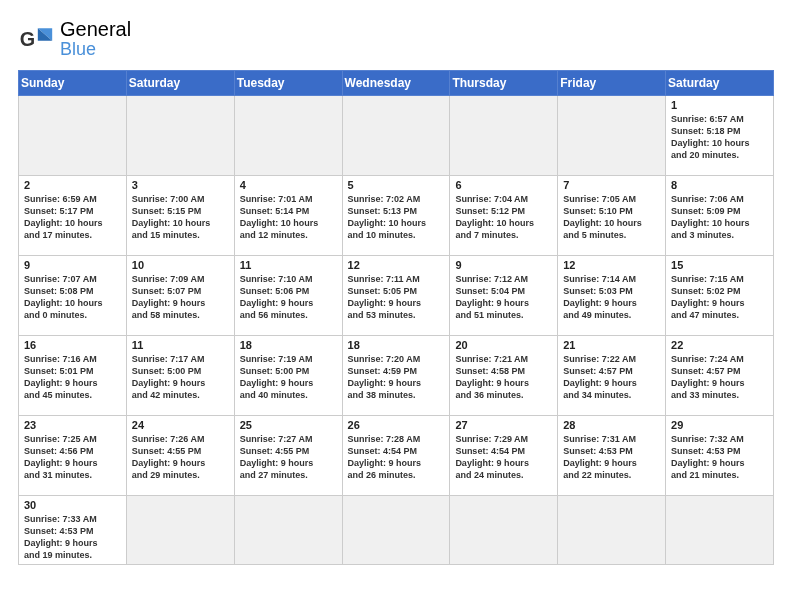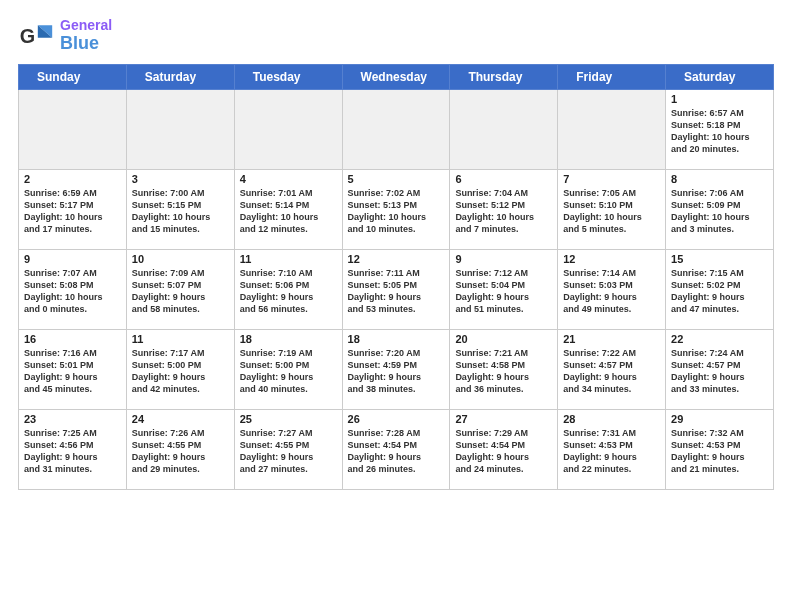--- a/index.html
+++ b/index.html
@@ -46,21 +46,21 @@
     .calendar {
       width: 100%;
       border-collapse: collapse;
       border: 1px solid #ccc;
     }
     .calendar th {
       background: #3a6cc8;
       color: #fff;
       font-size: 12px;
       font-weight: bold;
-      padding: 5px 18px;
+      padding: 5px 2px;
       text-align: left;
       border: 1px solid #5580d0;
     }
     .calendar td {
       vertical-align: top;
       border: 1px solid #ccc;
       padding: 3px 5px;
       font-size: 9.5px;
       color: #333;
       background: #fff;
@@ -94,22 +94,22 @@
 
 <div class="page">
   <div class="header">
     <div class="logo">
       <svg class="logo-icon" viewBox="0 0 40 40">
         <text x="2" y="28" font-size="22" font-weight="bold" fill="#333" font-family="Arial">G</text>
         <polygon points="22,8 38,8 38,22" fill="#4a90d9"></polygon>
         <polygon points="22,8 38,22 22,22" fill="#2a6ab0"></polygon>
       </svg>
       <div>
-    <div style="font-size:14px;color:#8b5cf6;font-weight:bold;line-height:1.1;">General</div>
-    <div style="font-size:18px;color:#4a90d9;font-weight:bold;line-height:1.1;">Blue</div>
+    <div style="font-size:20px;color:#000000;font-weight:normal;line-height:1.1;">General</div>
+    <div style="font-size:18px;color:#4a90d9;font-weight:normal;line-height:1.1;">Blue</div>
   </div>
     </div>
     <div class="title-area">
       <div class="month-title"></div>
       <div class="location"></div>
     </div>
   </div>
 
   <table class="calendar">
     <thead>
@@ -249,15 +249,27 @@
           </td>
           <td>
             <div class="day-num">28</div>
             <div class="day-info">Sunrise: 7:31 AM<br>Sunset: 4:53 PM<br>Daylight: 9 hours<br>and 22 minutes.</div>
           </td>
           <td>
             <div class="day-num">29</div>
             <div class="day-info">Sunrise: 7:32 AM<br>Sunset: 4:53 PM<br>Daylight: 9 hours<br>and 21 minutes.</div>
           </td>
         </tr>
+        <tr class="last-row">
+          <td>
+            <div class="day-num">30</div>
+            <div class="day-info">Sunrise: 7:33 AM<br>Sunset: 4:53 PM<br>Daylight: 9 hours<br>and 19 minutes.</div>
+          </td>
+          <td class="empty"></td>
+          <td class="empty"></td>
+          <td class="empty"></td>
+          <td class="empty"></td>
+          <td class="empty"></td>
+          <td class="empty"></td>
+        </tr>
       </tbody>
   </table>
 </div>
 
 </body></html>

